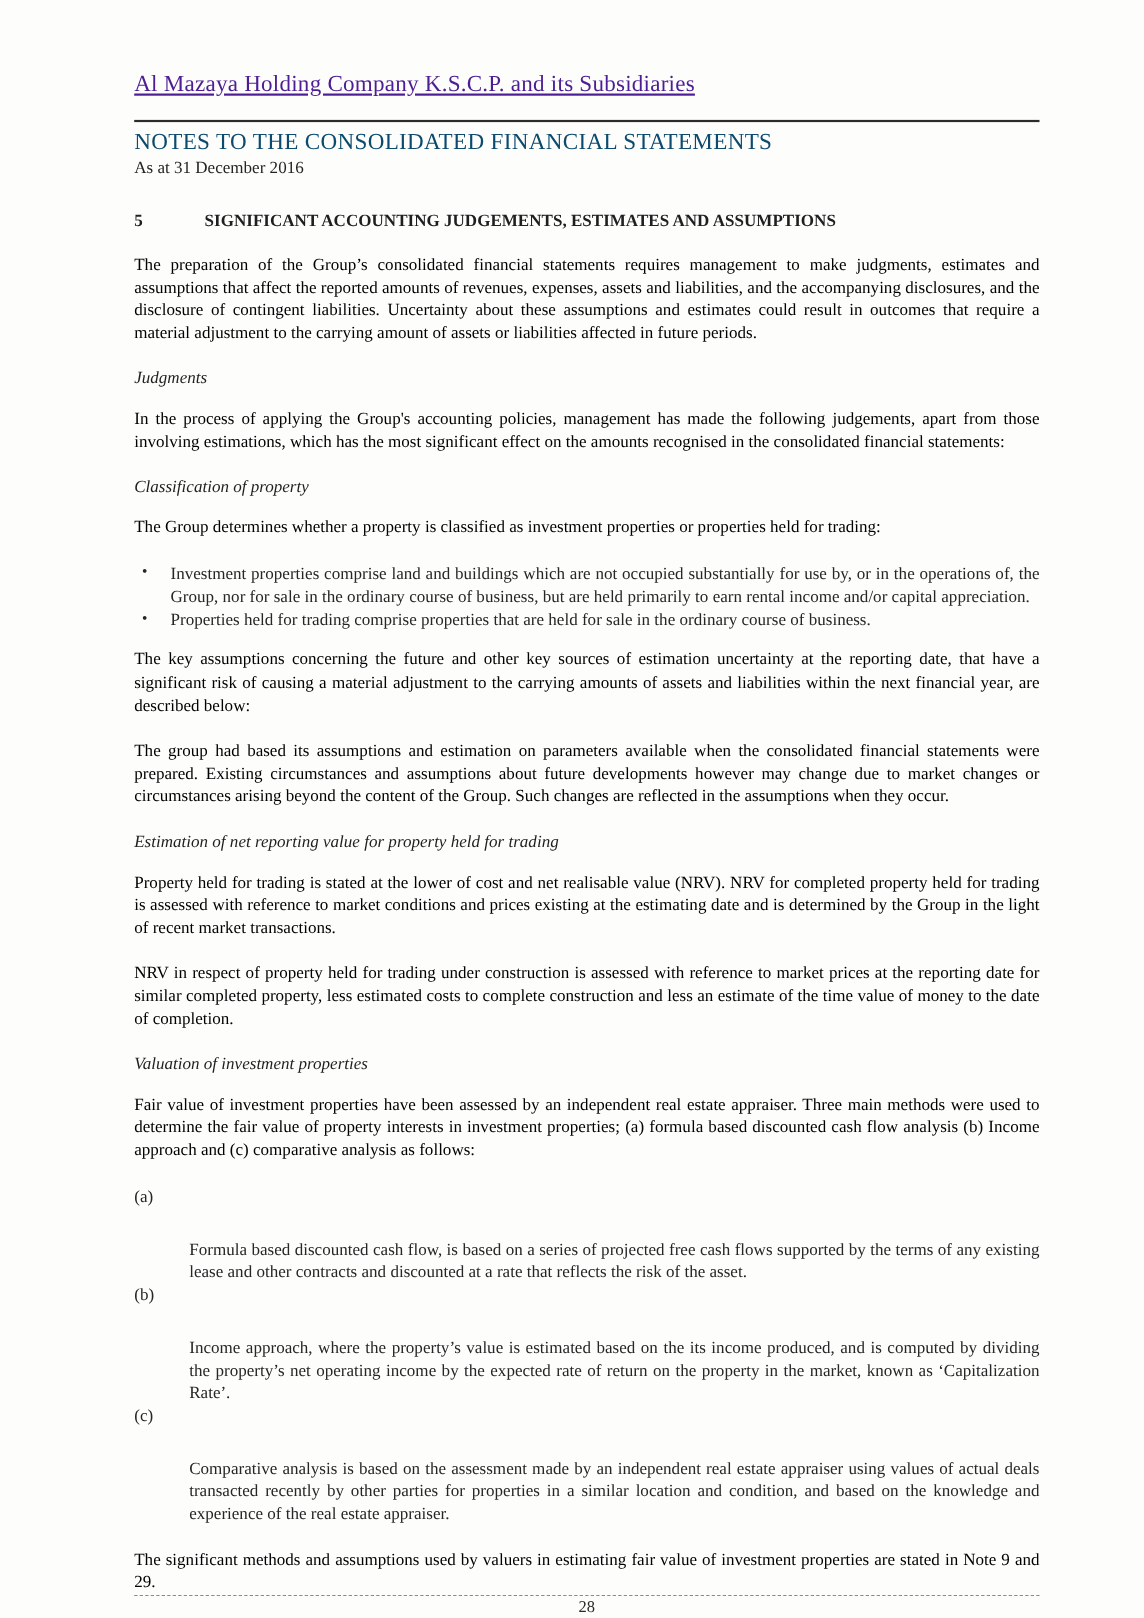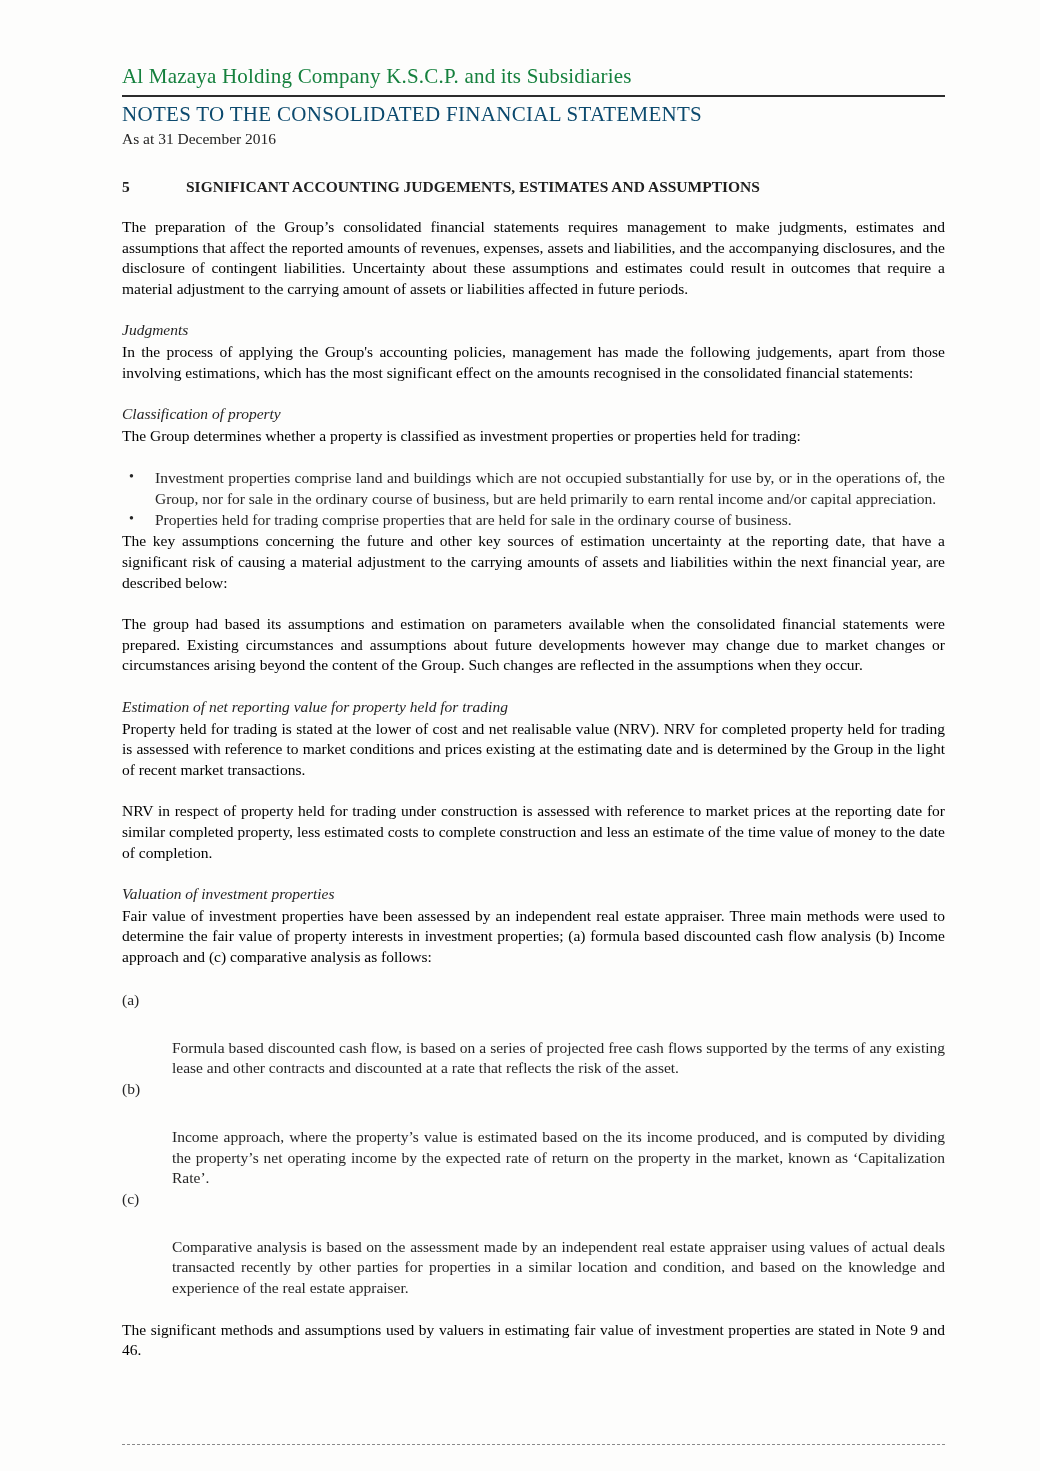--- a/index.html
+++ b/index.html
@@ -15,22 +15,23 @@
     background: #fdfdfc;
     padding: 64px 95px 26px 122px;
     display: flex;
     flex-direction: column;
     overflow: hidden;
   }
   
   .company-name {
     font-size: 21px;
     letter-spacing: 0.2px;
-    color: #15803d;
-    padding-bottom: 6px;
+    color: #4c1d95;
+    padding-bottom: 20px;
+    text-decoration: underline;
   }
   .header-rule {
     border: none;
     border-top: 2.5px solid #2c2c2c;
     margin: 0 0 5px 0;
   }
   .doc-title {
     font-size: 21px;
     letter-spacing: 0.3px;
     color: #0c4a6e;
@@ -50,21 +51,21 @@
   }
   .section-number { width: 64px; flex: 0 0 64px; }
   
   .para {
     font-size: 15.5px;
     line-height: 1.33;
     text-align: justify;
     margin-top: 21px;
     color: #000000;
   }
-  .para.tight { margin-top: 1px; }
+  .para.tight { margin-top: 16px; }
   .subhead {
     font-size: 15.5px;
     line-height: 1.33;
     margin-top: 21px;
     font-style: italic;
     color: #1f1f1f;
   }
   .subhead.bold { font-weight: normal; }
   
   .bullet-list { margin-top: 22px; }
@@ -159,21 +160,22 @@
       <div class="method-item">
         <span class="method-label">(b)</span>
         <span class="method-text">Income approach, where the property’s value is estimated based on the its income produced, and is computed by dividing the property’s net operating income by the expected rate of return on the property in the market, known as ‘Capitalization Rate’.</span>
       </div>
       <div class="method-item">
         <span class="method-label">(c)</span>
         <span class="method-text">Comparative analysis is based on the assessment made by an independent real estate appraiser using values of actual deals transacted recently by other parties for properties in a similar location and condition, and based on the knowledge and experience of the real estate appraiser.</span>
       </div>
     </div>
 
-    <p class="para">The significant methods and assumptions used by valuers in estimating fair value of investment properties are stated in Note 9 and 46.</p>
+    <p class="para">The significant methods and assumptions used by valuers in estimating fair value of investment properties are stated in Note 9 and 29.</p>
 
   </main>
 
   <footer class="page-footer">
     <hr class="footer-rule">
+    <div class="page-number">28</div>
   </footer>
 
 </div>
 
 </body></html>

